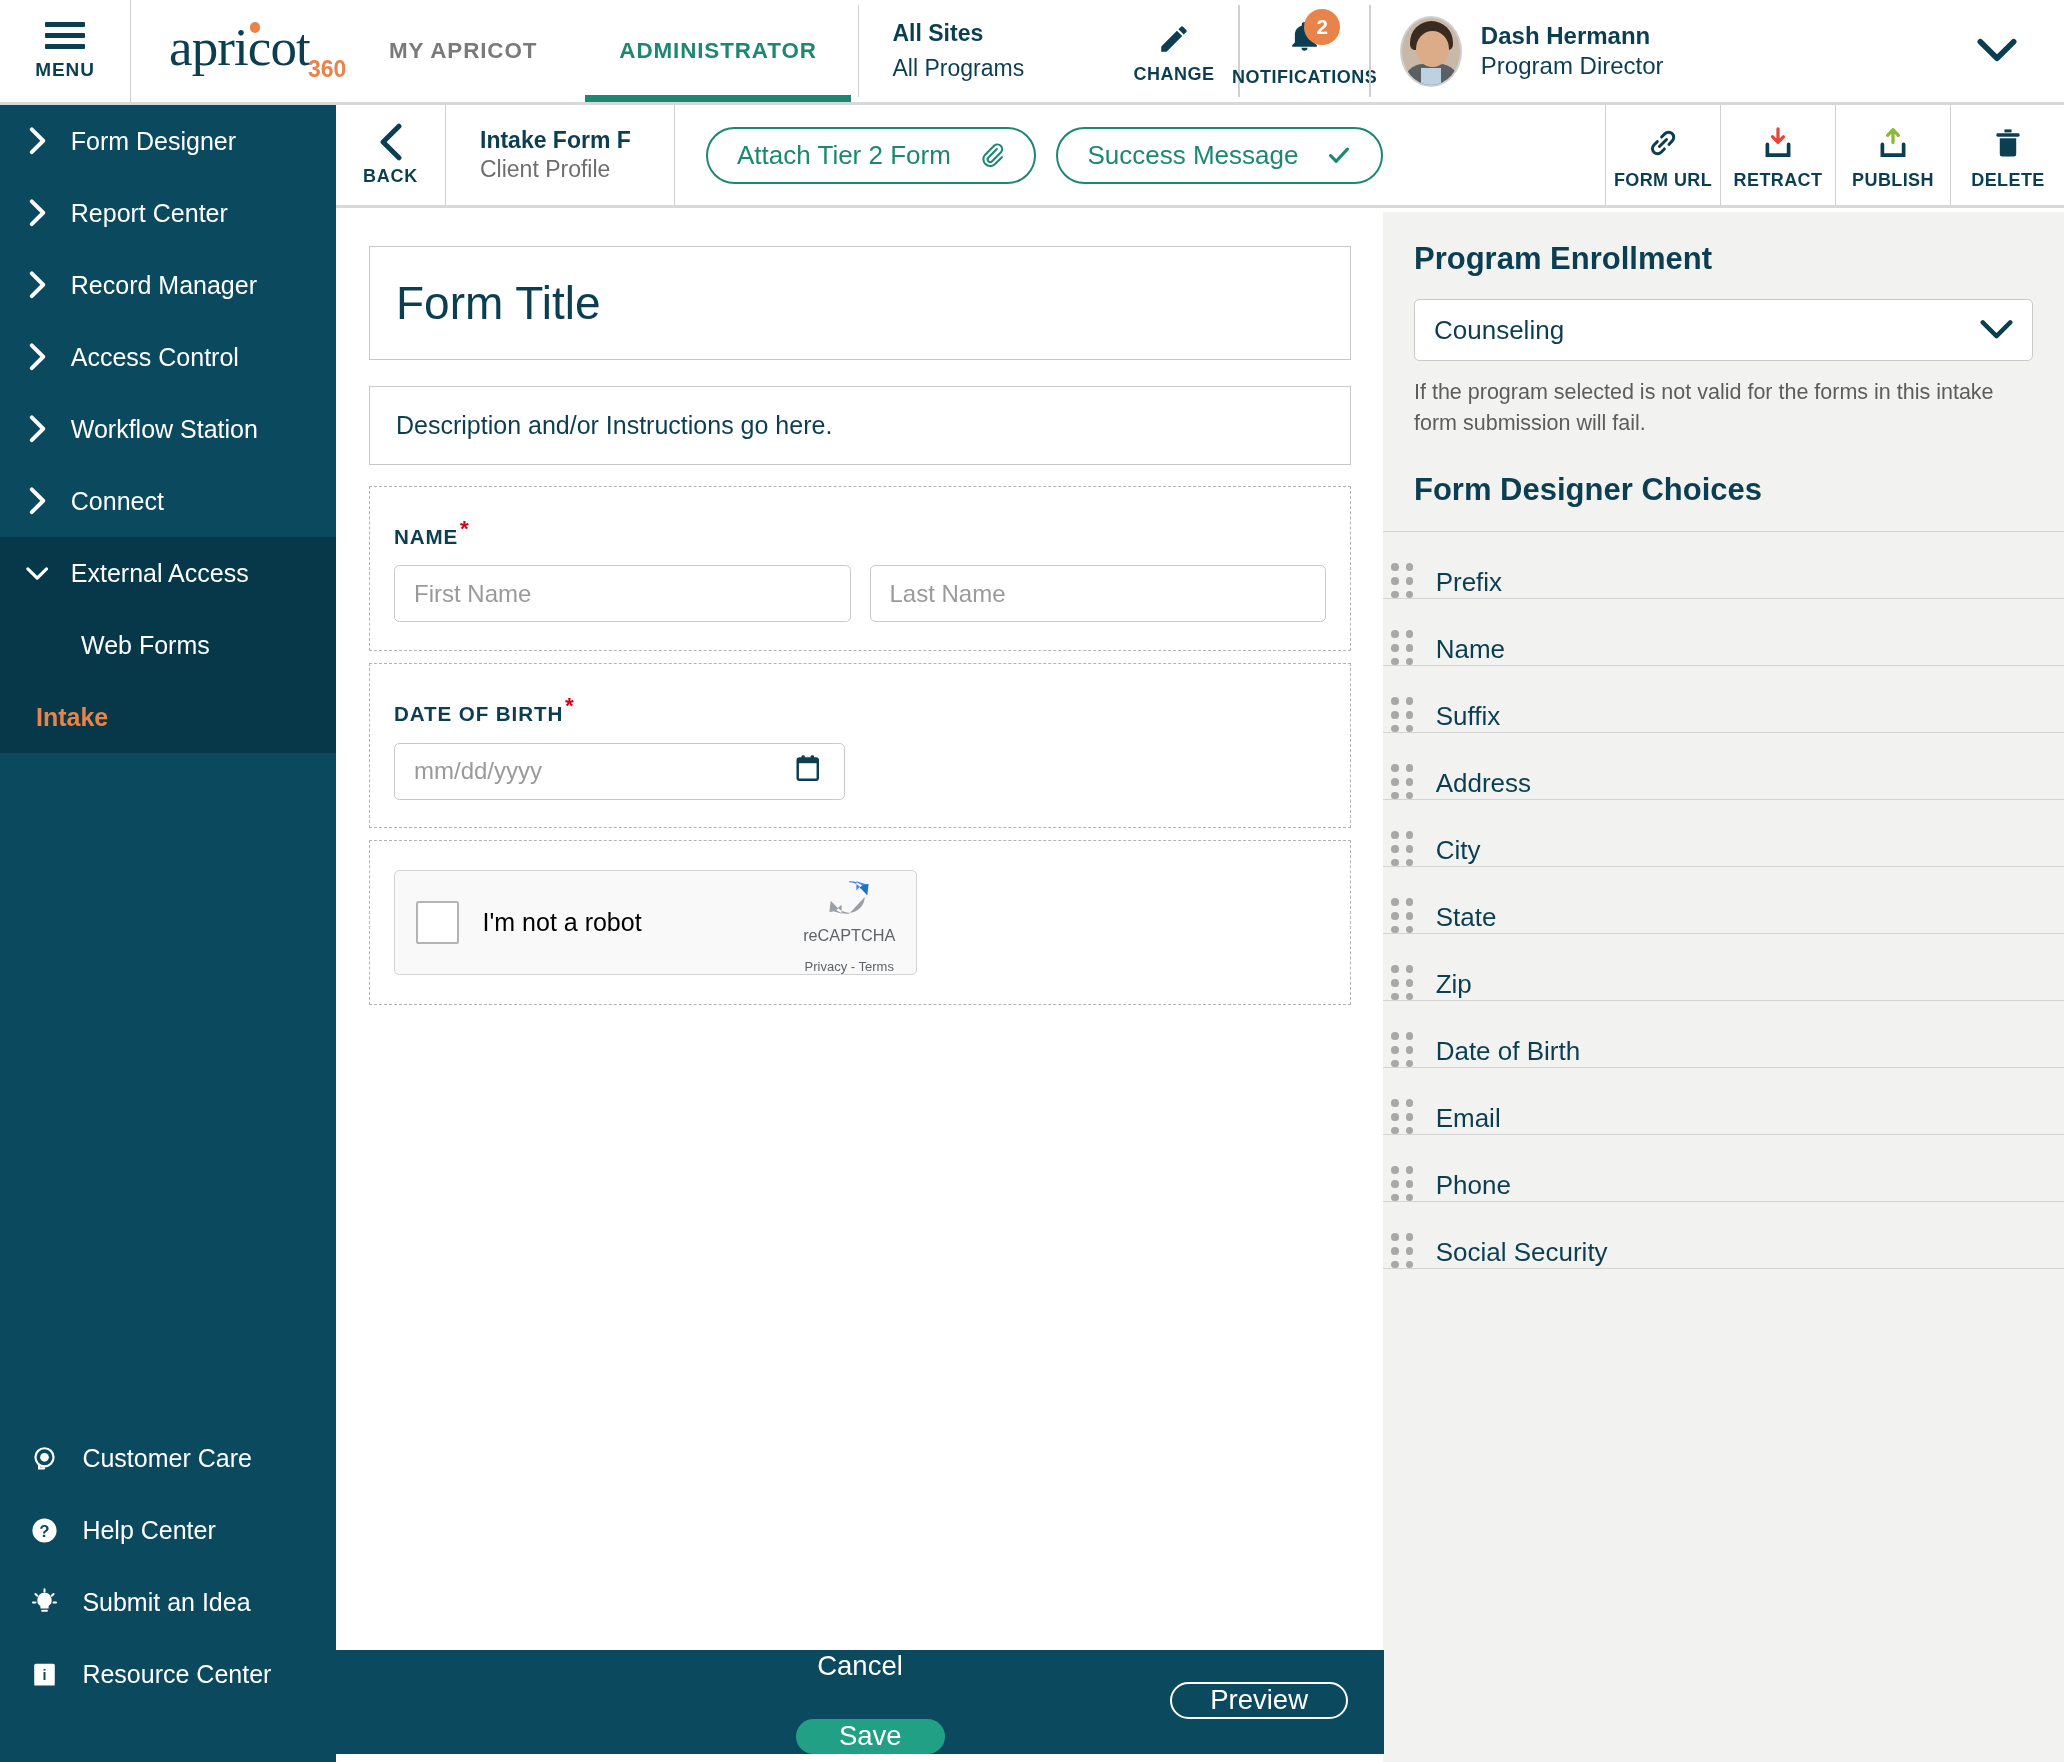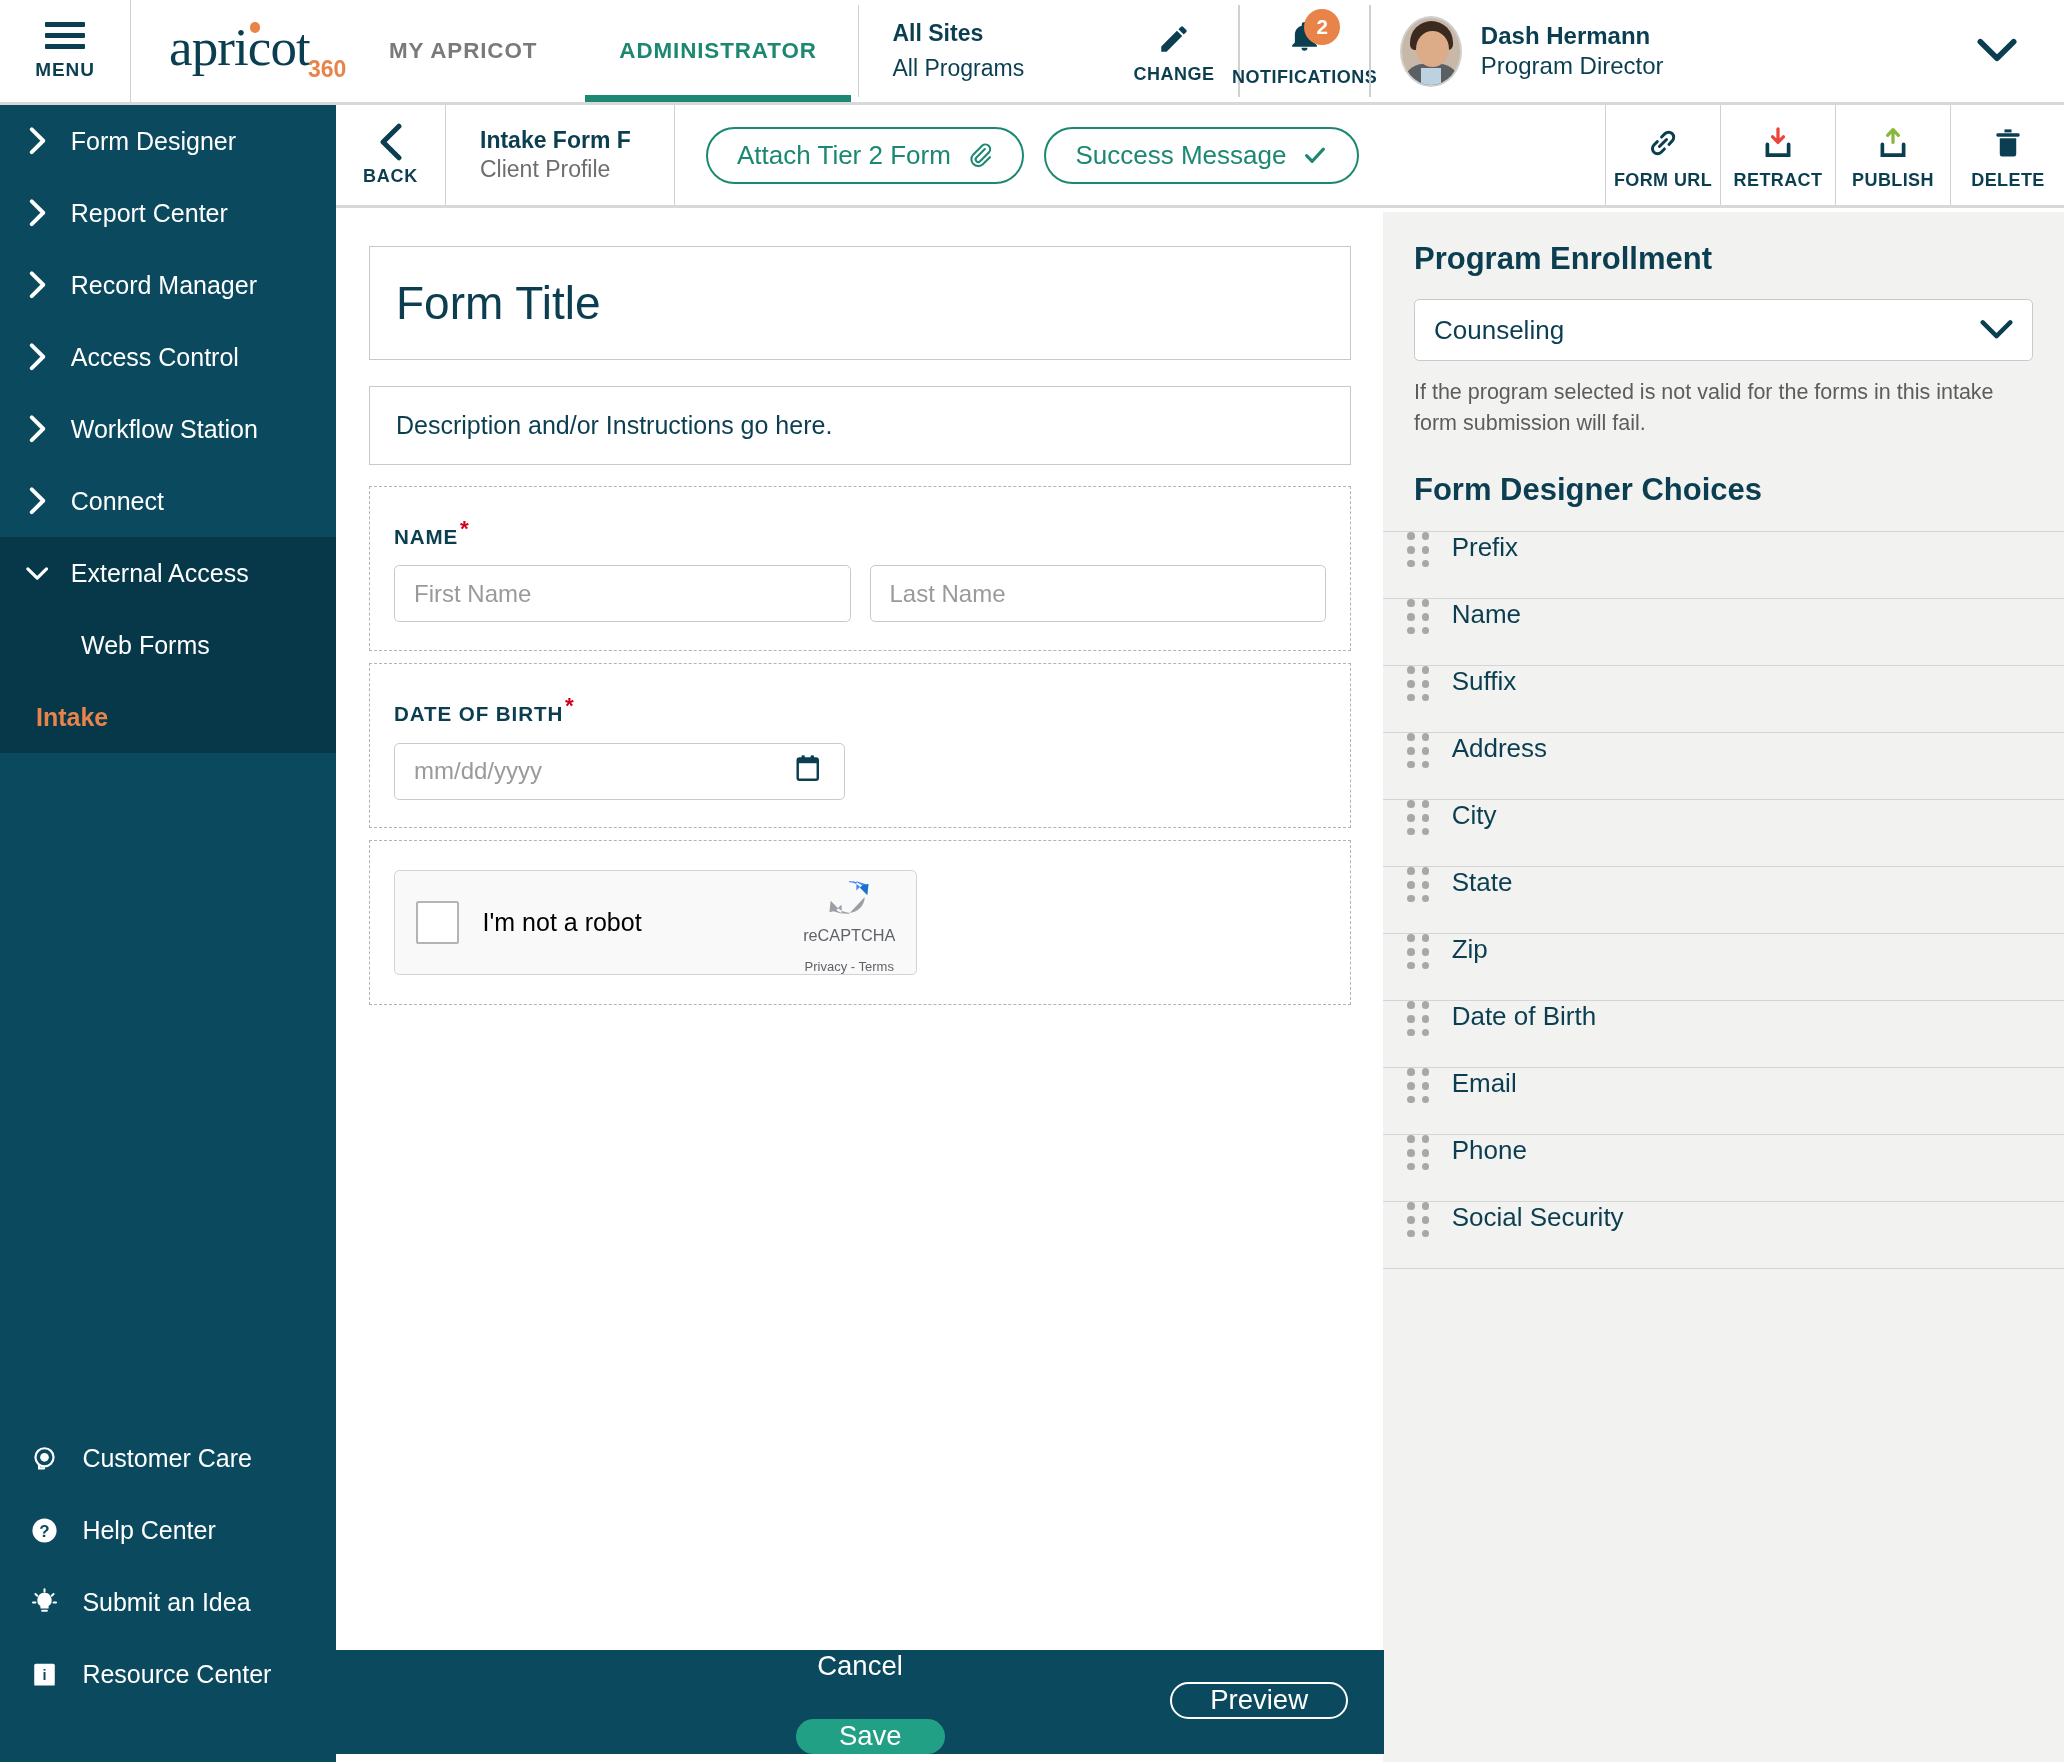--- a/index.html
+++ b/index.html
@@ -124,21 +124,21 @@
   .back-lbl { font-size: 18px; font-weight: bold; color: #0b3e51; letter-spacing: 0.7px; }
   .form-id {
     padding: 0 34px; display: flex; flex-direction: column; justify-content: center; gap: 2.6px;
     min-width: 229px; border-right: 1.7px solid #d0d0d0;
   }
   .form-id-name { font-size: 23px; font-weight: bold; color: #0b3e51; }
   .form-id-sub { font-size: 23px; color: #6e6e6e; }
   .pill-zone { display: flex; align-items: center; gap: 20.6px; padding: 0 31px; flex: 1; }
   .pill {
     border: 2.6px solid #1c8871; border-radius: 52px;
-    height: 57px; padding: 0 29px; display: flex; align-items: center; gap: 16px;
+    height: 57px; padding: 0 29px; display: flex; align-items: center; gap: 28px;
     color: #1c8871; font-size: 26px; background: #fff; cursor: pointer; white-space: nowrap;
   }
   .tool-btn {
     width: 115px; display: flex; flex-direction: column; align-items: center;
     justify-content: center; gap: 10.3px; border-left: 1.7px solid #d0d0d0;
     cursor: pointer; padding-top: 6.9px;
   }
   .tool-btn .lbl { font-size: 18px; font-weight: bold; color: #0b3e51; letter-spacing: 0.4px; }
 
   
@@ -203,21 +203,21 @@
   }
   .searchbox .ph { font-size: 24px; color: #a0a0a0; }
   .catbox {
     background: #fff; border: 1.7px solid #c9c9c9; border-radius: 5.2px; height: 59px;
     display: flex; align-items: center; gap: 15.5px; padding: 0 19px; cursor: pointer;
   }
   .catbox .val { font-size: 24px; color: #0b3e51; }
 
   .choice-list { border-top: 1.7px solid #d4d4d4; }
   .choice {
-    height: 67px; display: flex; align-items: flex-start; gap: 22.4px; padding-left: 24px;
+    height: 67px; display: flex; align-items: flex-end; gap: 22.4px; padding-left: 8px;
     border-bottom: 1.7px solid #d4d4d4; cursor: grab;
   }
   .choice .nm { font-size: 26px; color: #0b3e51; }
   .dots { display: grid; grid-template-columns: 7.7px 7.7px; grid-template-rows: 7.7px 7.7px 7.7px; gap: 6px 6.9px; }
   .dots i { width: 7.7px; height: 7.7px; border-radius: 50%; background: #a8a8a8; display: block; }
 
   
   .bottombar {
     position: absolute; left: 336px; top: 1650px; width: 1048px; height: 104px;
     background: #0b4a5e; display: flex; align-items: center; padding: 0 36px; flex-direction: column;

